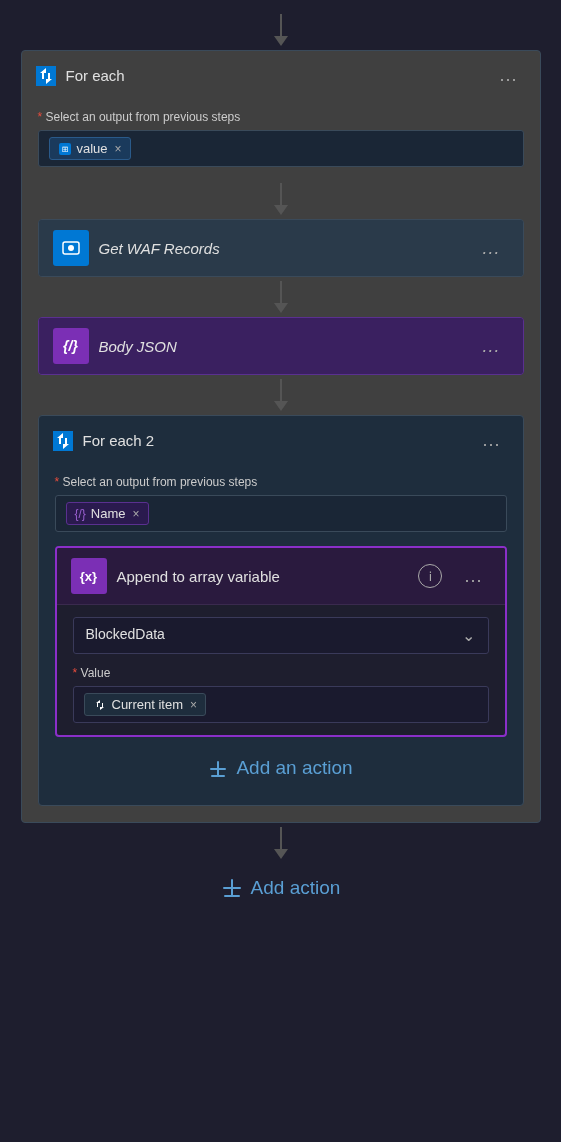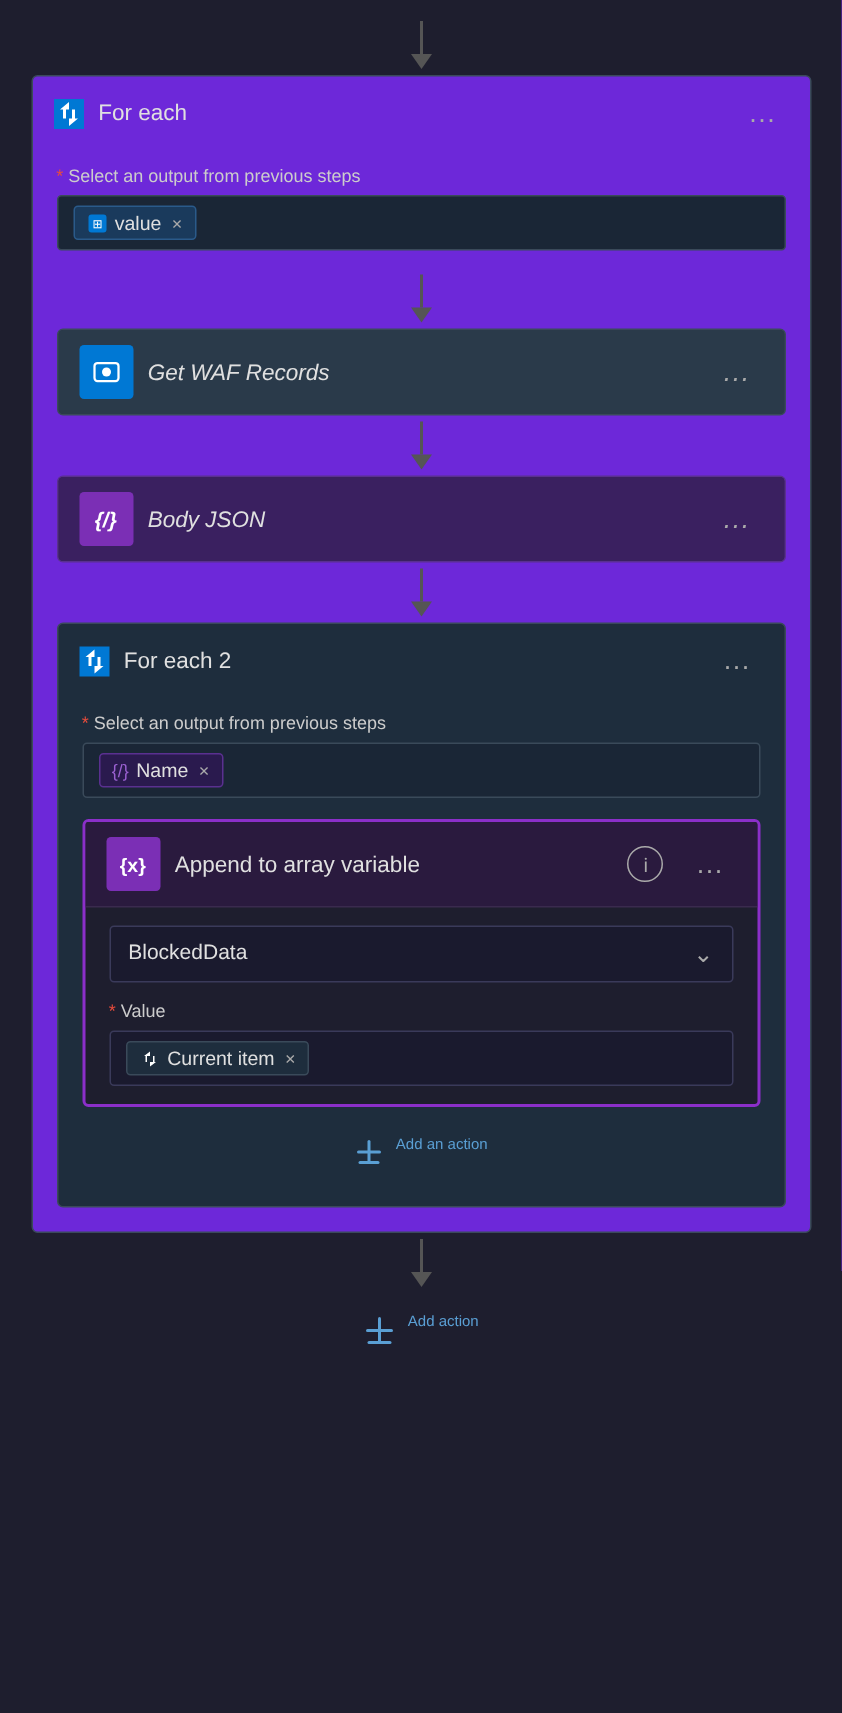--- a/index.html
+++ b/index.html
@@ -80,21 +80,21 @@
       font-size: 18px;
       cursor: pointer;
       padding: 4px 8px;
       letter-spacing: 1px;
     }
 
     
     .for-each-card {
       width: 520px;
       border-radius: 4px;
-      background: #6d28d9;
+      background: #404040;
       border: 1px solid #3a4a5a;
     }
 
     .for-each-header {
       display: flex;
       align-items: center;
       padding: 10px 14px;
       gap: 10px;
       position: relative;
     }
@@ -214,26 +214,26 @@
       justify-content: center;
       color: #aaa;
       font-size: 13px;
       cursor: pointer;
       flex-shrink: 0;
     }
 
     
     .add-action-btn {
       display: flex;
-      align-items: flex-start;
+      align-items: flex-end;
       gap: 8px;
       background: transparent;
       border: none;
       color: #5a9fd4;
-      font-size: 10px;
+      font-size: 19px;
       cursor: pointer;
       padding: 10px 20px;
     }
 
     .for-each-2-outer {
       width: 520px;
       border-radius: 4px;
       background: #1e2d3d;
       border: 1px solid #3a4a5a;
       margin-top: 0;

